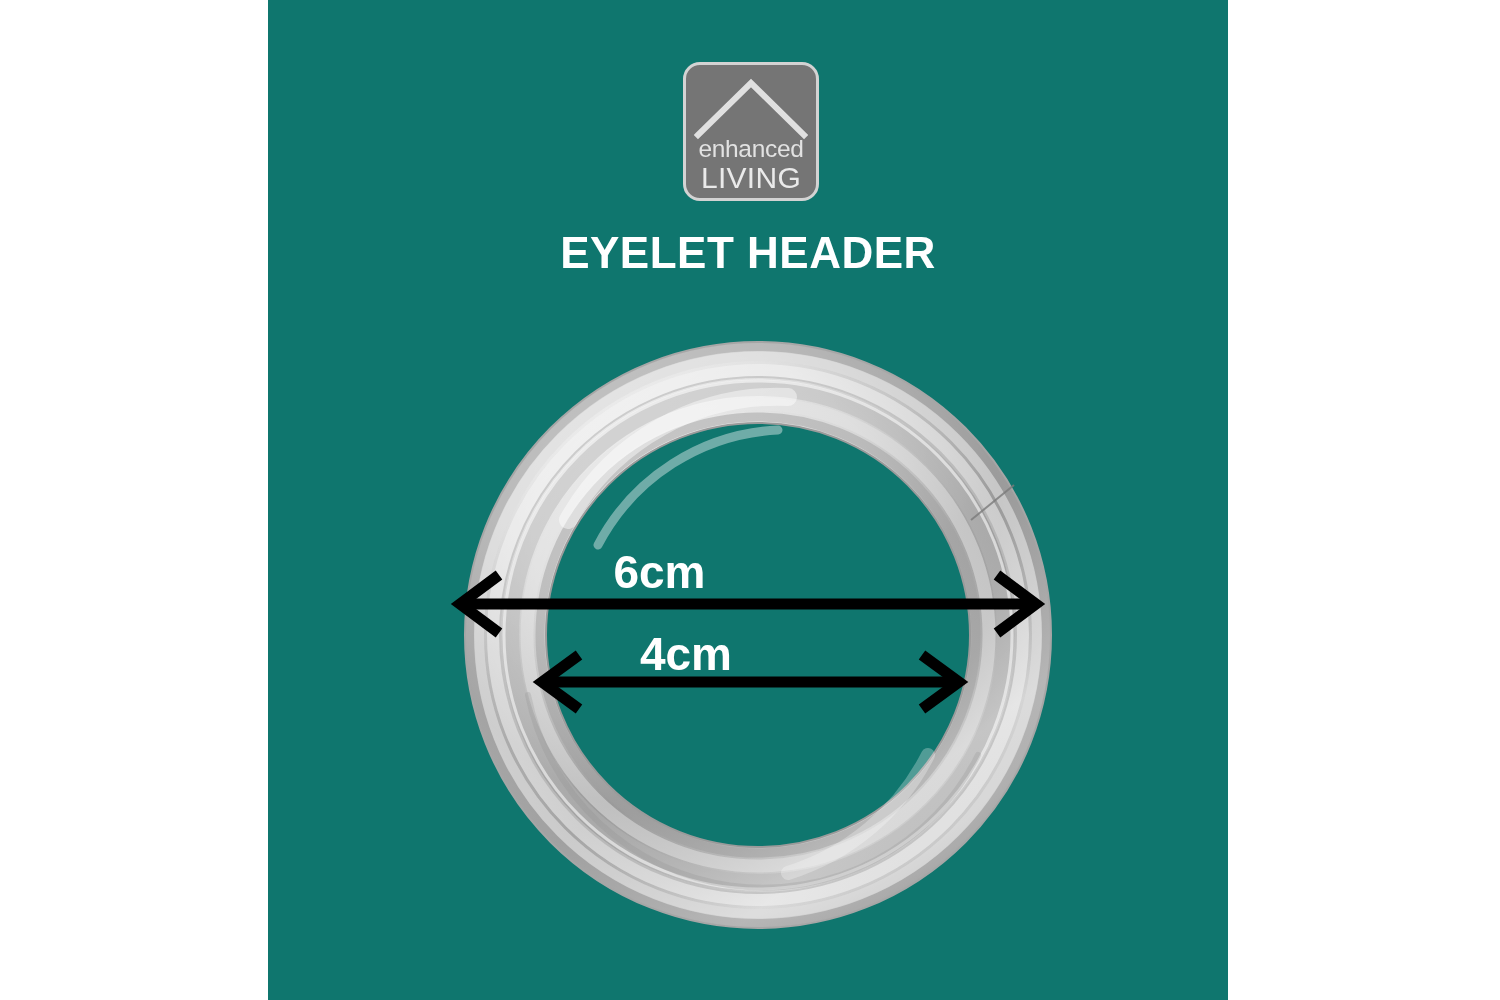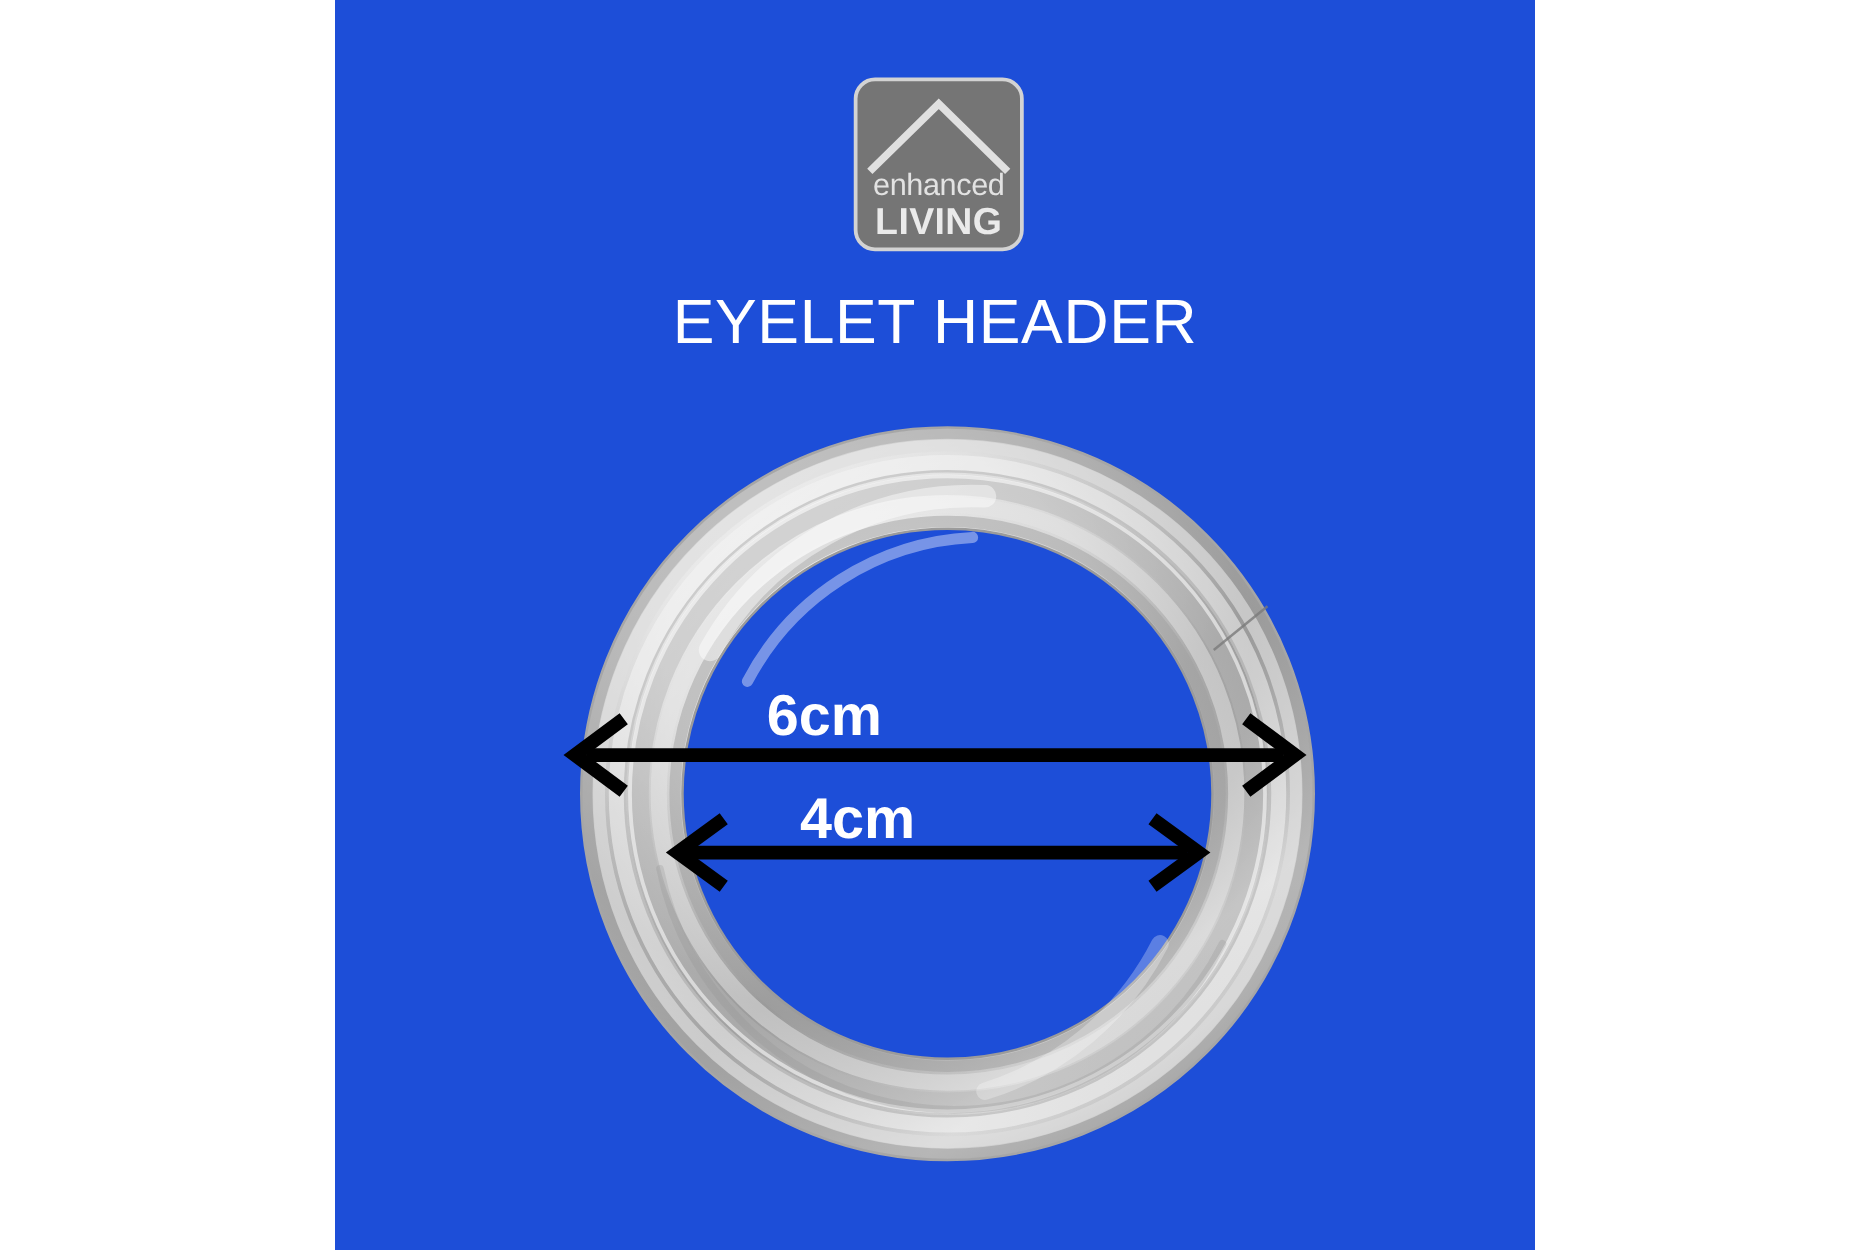--- a/index.html
+++ b/index.html
@@ -19,21 +19,21 @@
     background: #ffffff;
   }
 
   
   #panel {
     position: absolute;
     left: 268px;
     top: 0px;
     width: 960px;
     height: 1000px;
-    background: #1d4ed8;
+    background: #0f766e;
     overflow: hidden;
   }
 
   
   #logo {
     position: absolute;
     left: 683px;
     top: 62px;
     width: 136px;
     height: 139px;
@@ -61,33 +61,33 @@
     font-size: 24.5px;
     color: #e2e2e2;
     letter-spacing: -0.3px;
     font-weight: 400;
   }
   #logo-line2 {
     display: block;
     font-size: 30px;
     color: #eaeaea;
     letter-spacing: 0.3px;
-    font-weight: 700;
+    font-weight: 400;
     margin-top: 1px;
   }
 
   
   #title {
     position: absolute;
     left: 268px;
     top: 228px;
     width: 960px;
     text-align: center;
-    font-size: 50px;
-    font-weight: normal;
+    font-size: 44px;
+    font-weight: bold;
     color: #ffffff;
     letter-spacing: 0.5px;
     white-space: nowrap;
   }
 
   
   #ring-area {
     position: absolute;
     left: 190px;   
     top: 335px;

